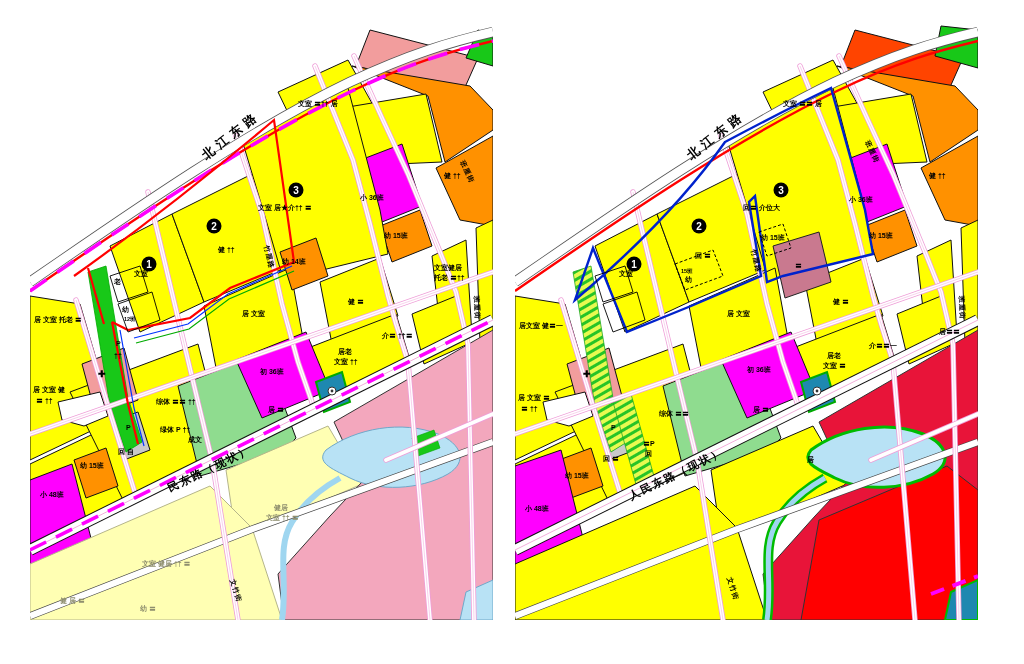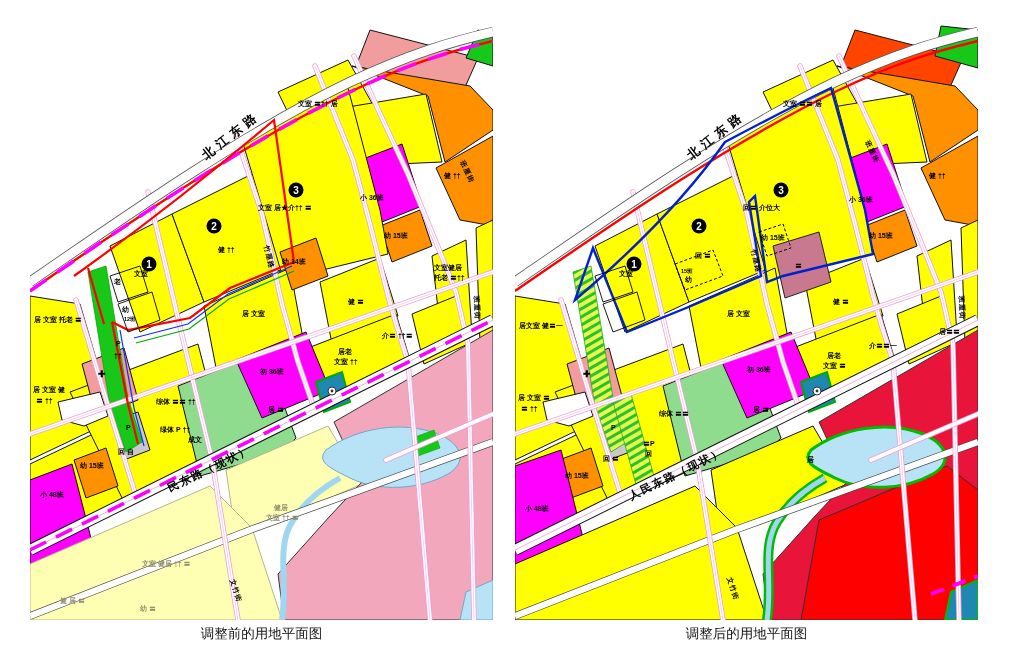--- a/index.html
+++ b/index.html
@@ -360,15 +360,13 @@
     <div class="lb" style="left:96px;top:410px">P</div>
     <div class="lb" style="left:50px;top:458px">幼 15班</div>
     <div class="lb" style="left:10px;top:491px">小 48班</div>
     <div class="lb" style="left:232px;top:352px">初 36班</div>
     <div class="lb" style="left:238px;top:392px">居 〓</div>
     <div class="lb" style="left:292px;top:442px">居</div>
     <div class="lb" style="left:424px;top:314px">居〓〓</div>
     <div class="lb" style="left:414px;top:158px">健 ††</div>
   </div>
 
-  <div class="caption" id="cap-before">调整前的用地平面图</div>
-  <div class="caption" id="cap-after">调整后的用地平面图</div>
 </div>
 
 </body></html>

